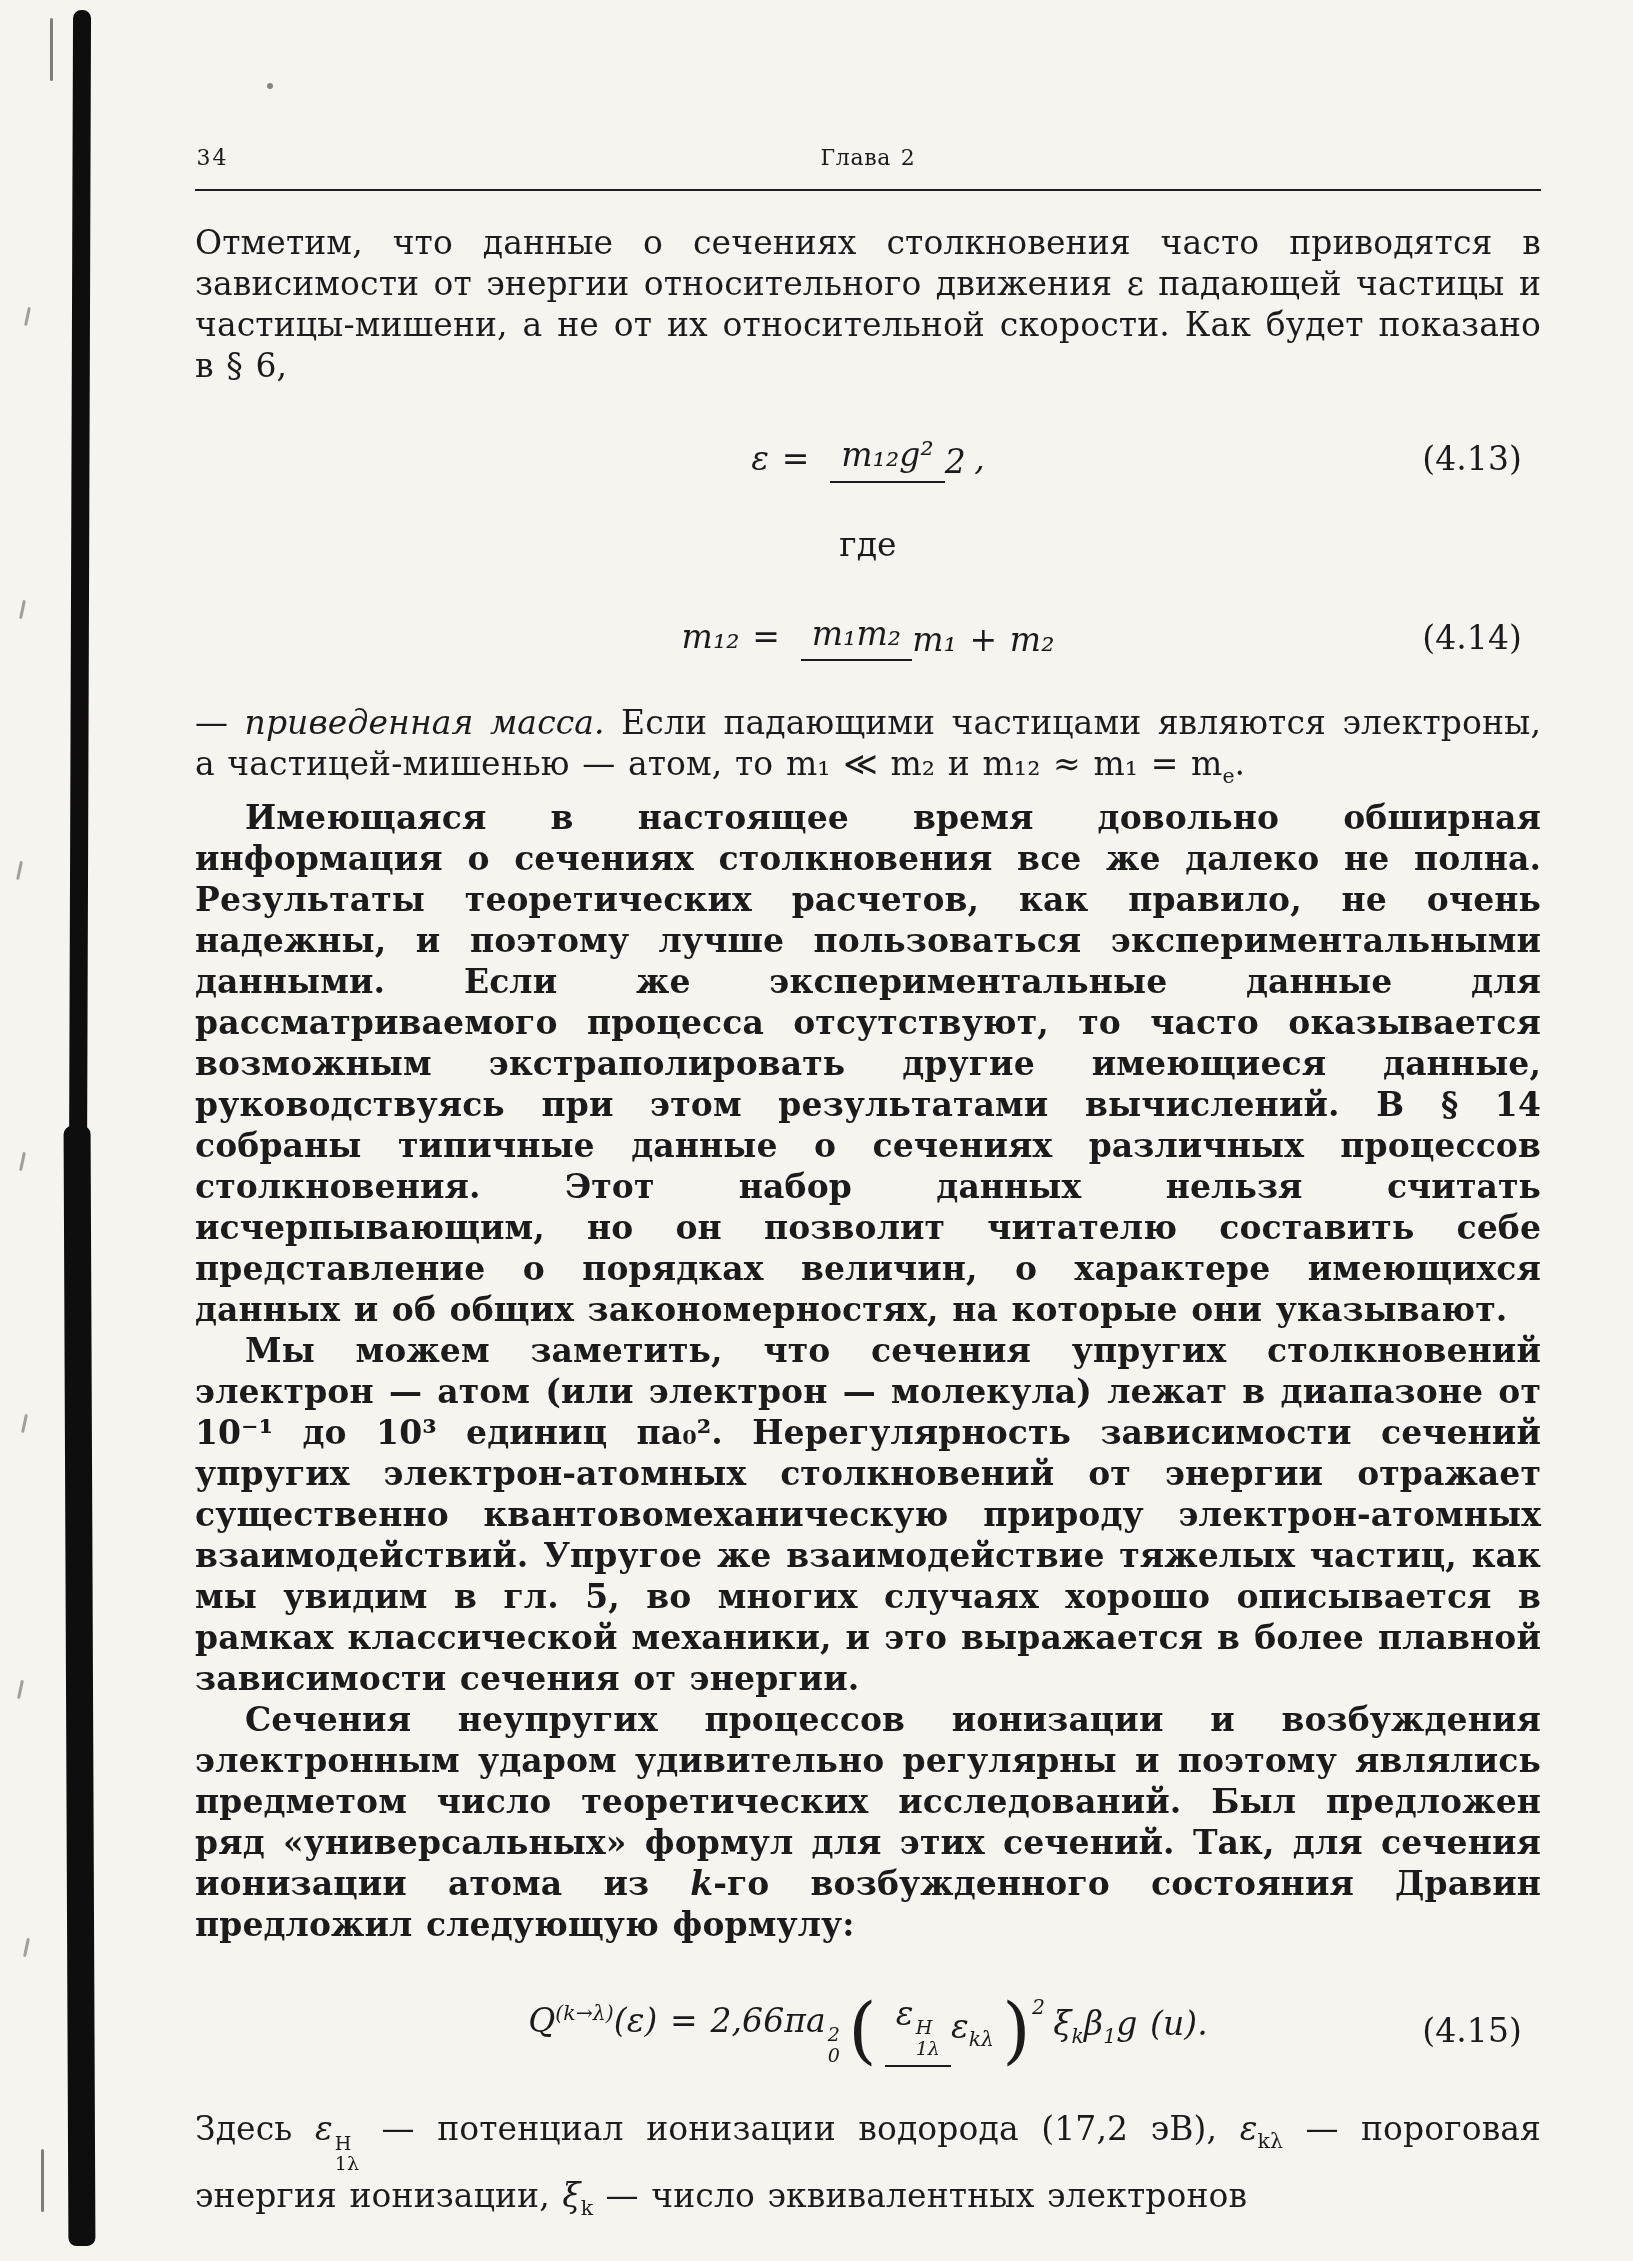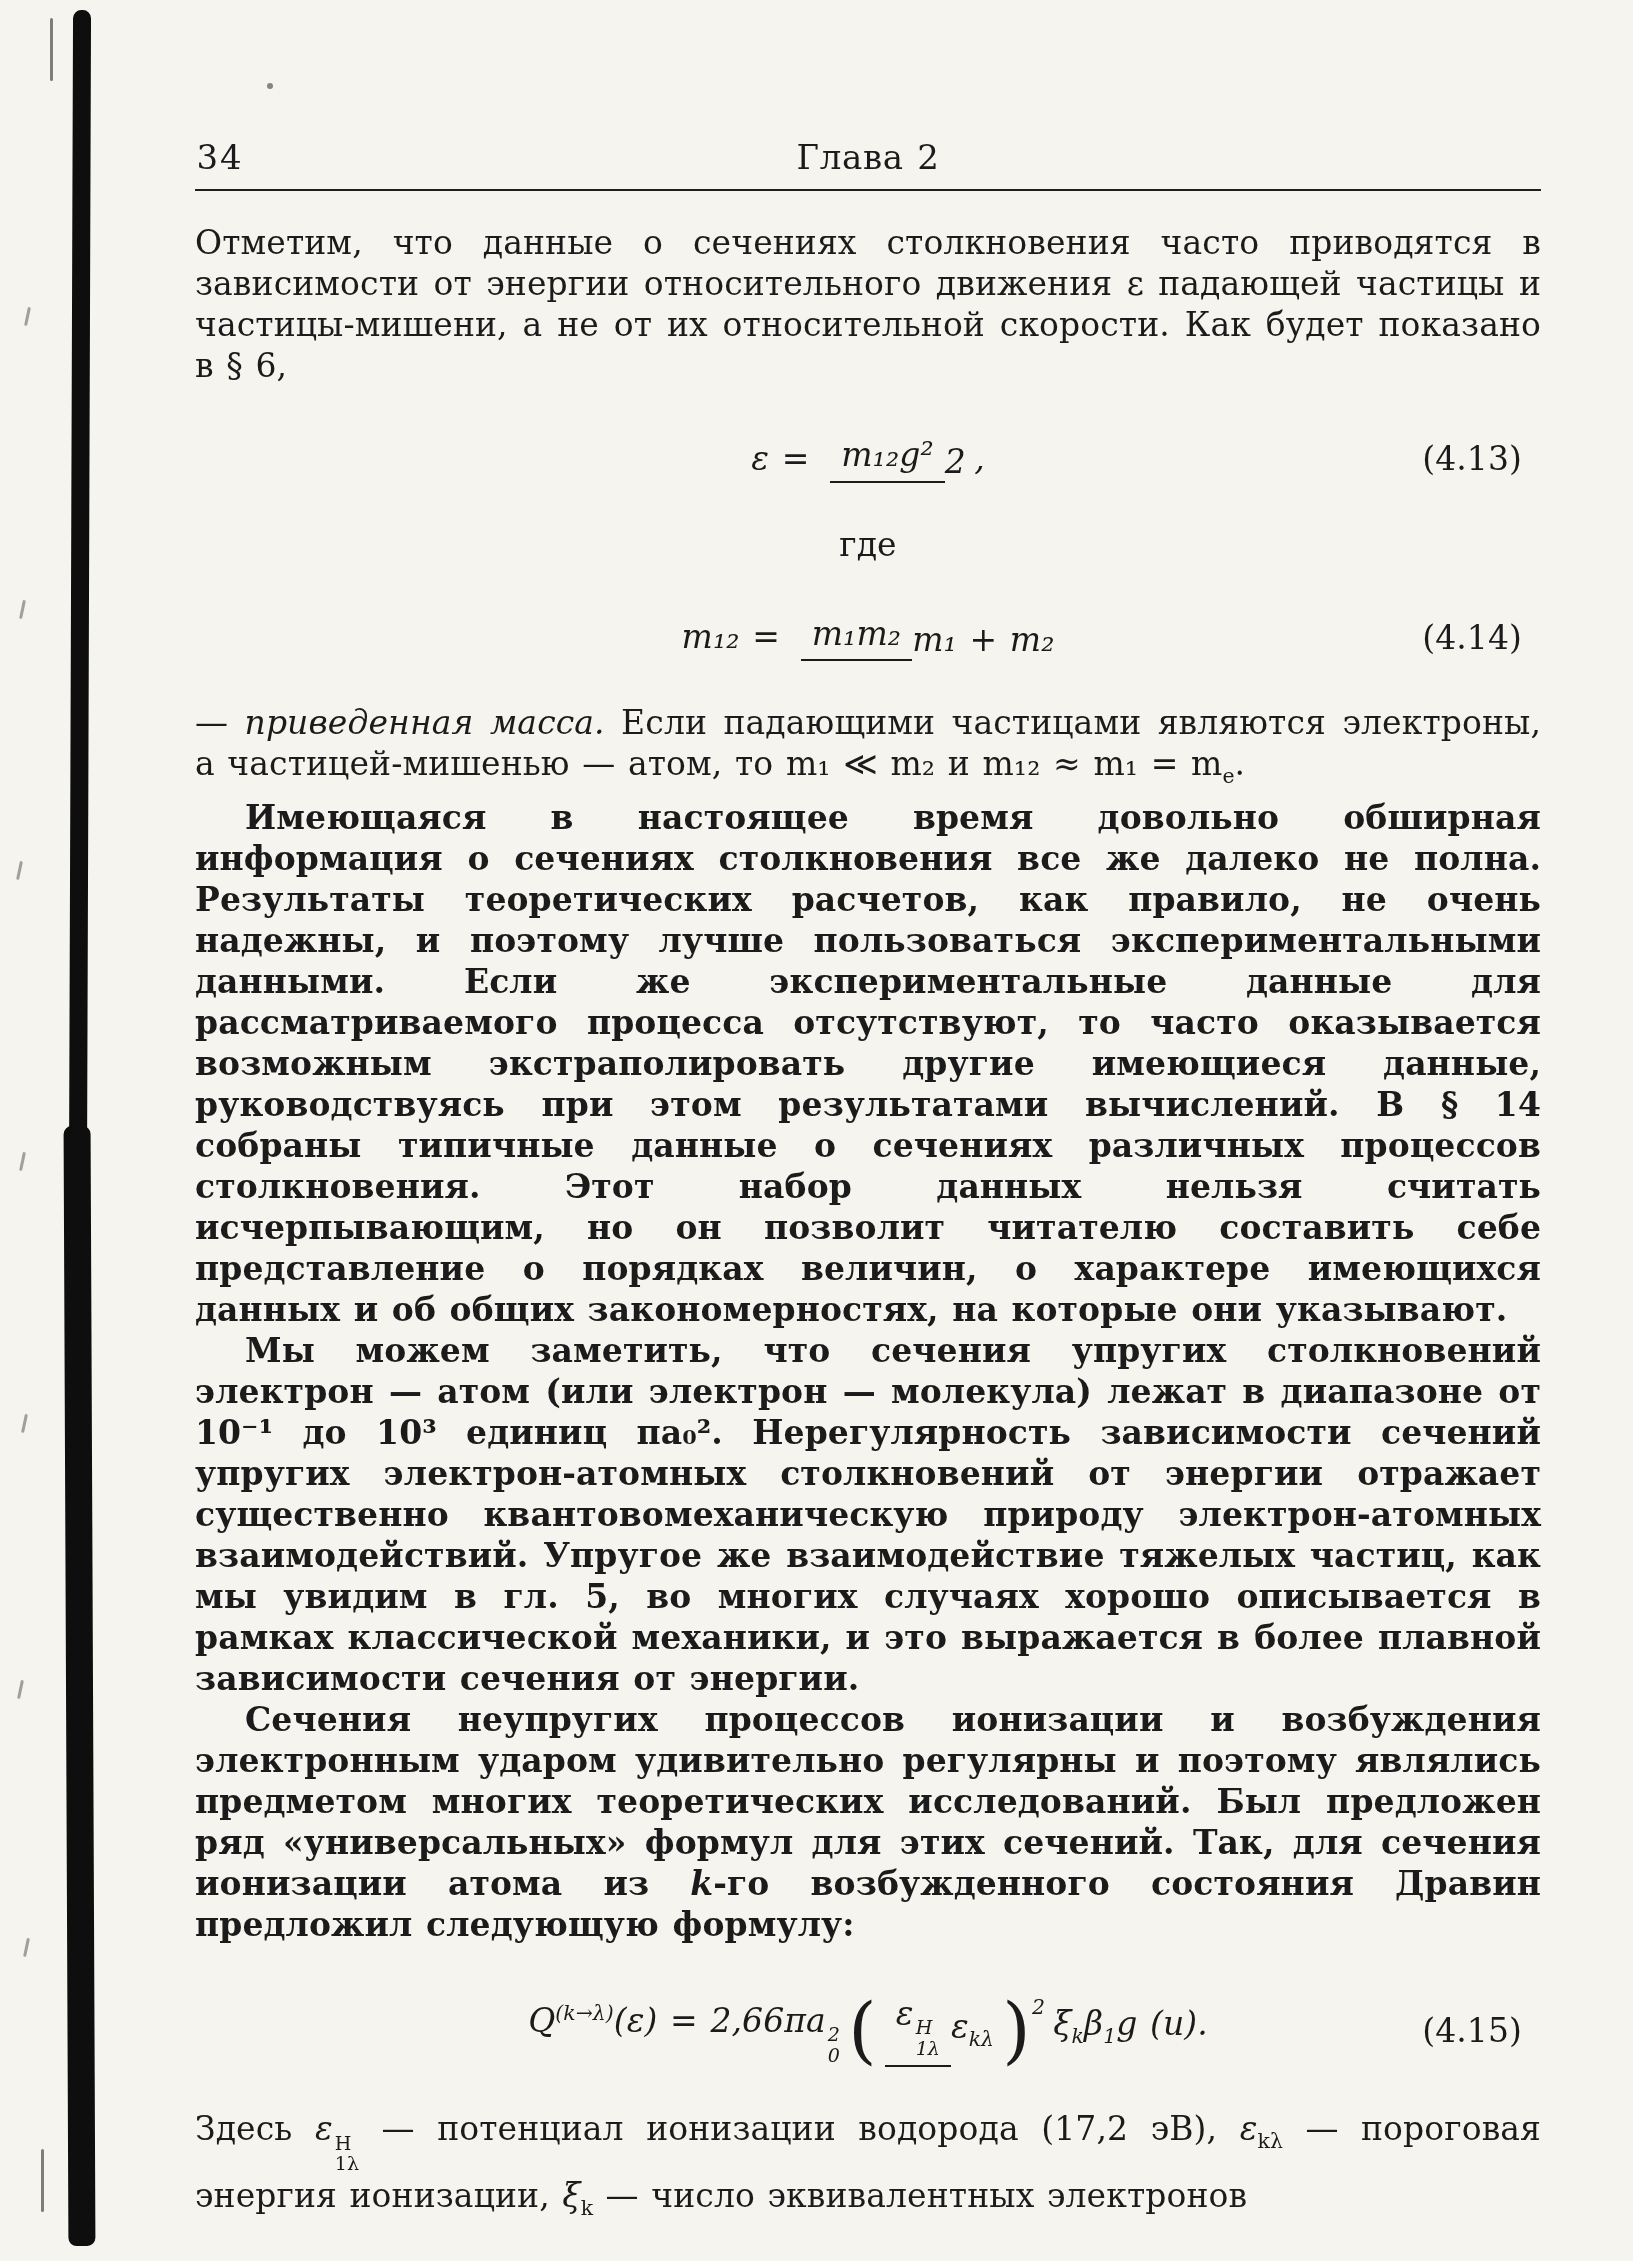--- a/index.html
+++ b/index.html
@@ -23,21 +23,21 @@
 
   .content {
     position: absolute; left: 195px; top: 136px; width: 1346px;
     font-size: 33px; line-height: 41px;
     text-align: justify; letter-spacing: 0.1px; word-spacing: 2px;
   }
 
   .header-row {
     position: relative; height: 55px;
     border-bottom: 2.7px solid #1f1f1f;
-    margin-bottom: 31px; font-size: 34px;
+    margin-bottom: 31px; font-size: 22px;
   }
   .page-num { position: absolute; left: 1.4px; bottom: 11px; letter-spacing: 2px; }
   .chapter { position: absolute; left: 50%; transform: translateX(-50%); bottom: 11px; letter-spacing: 0.7px; }
 
   p.para { margin: 0; }
   p.indent { text-indent: 50px; font-weight: bold; }
   p.word-line { margin-top: 20.5px; text-align: center; }
 
   .equation {
     position: relative; margin: 48px 0 41px;
@@ -114,21 +114,21 @@
       </span>
     <span class="eq-tag">(4.14)</span>
   </div>
 
   <p class="para"><span>— </span><i>приведенная масса.</i><span> Если падающими частицами являются электроны, а частицей-мишенью — атом, то m₁ ≪ m₂ и m₁₂ ≈ m₁ = m</span><sub>e</sub><span>.</span></p>
 
   <p class="para indent">Имеющаяся в настоящее время довольно обширная информация о сечениях столкновения все же далеко не полна. Результаты теоретических расчетов, как правило, не очень надежны, и поэтому лучше пользоваться экспериментальными данными. Если же экспериментальные данные для рассматриваемого процесса отсутствуют, то часто оказывается возможным экстраполировать другие имеющиеся данные, руководствуясь при этом результатами вычислений. В § 14 собраны типичные данные о сечениях различных процессов столкновения. Этот набор данных нельзя считать исчерпывающим, но он позволит читателю составить себе представление о порядках величин, о характере имеющихся данных и об общих закономерностях, на которые они указывают.</p>
 
   <p class="para indent">Мы можем заметить, что сечения упругих столкновений электрон — атом (или электрон — молекула) лежат в диапазоне от 10⁻¹ до 10³ единиц πa₀². Нерегулярность зависимости сечений упругих электрон-атомных столкновений от энергии отражает существенно квантовомеханическую природу электрон-атомных взаимодействий. Упругое же взаимодействие тяжелых частиц, как мы увидим в гл. 5, во многих случаях хорошо описывается в рамках классической механики, и это выражается в более плавной зависимости сечения от энергии.</p>
 
-  <p class="para indent"><span>Сечения неупругих процессов ионизации и возбуждения электронным ударом удивительно регулярны и поэтому являлись предметом многих теоретических исследований. Был предложен ряд «универсальных» формул для этих сечений. Так, для сечения ионизации атома из </span><i>k</i><span>-го возбужденного состояния Дравин предложил следующую формулу:</span></p>
+  <p class="para indent"><span>Сечения неупругих процессов ионизации и возбуждения электронным ударом удивительно регулярны и поэтому являлись предметом число теоретических исследований. Был предложен ряд «универсальных» формул для этих сечений. Так, для сечения ионизации атома из </span><i>k</i><span>-го возбужденного состояния Дравин предложил следующую формулу:</span></p>
 
   <div class="equation">
     <span class="eq-inner">
         <span class="run"><i>Q</i><sup>(k→λ)</sup><span>(ε) = 2,66πa</span><span class="subsup"><sup>2</sup><sub>0</sub></span></span>
         <span class="bigparen">(</span>
         <span class="frac">
           <span class="num"><i>ε</i><span class="subsup">
               <sup>Н</sup>
               <sub>1λ</sub>
             </span></span>

